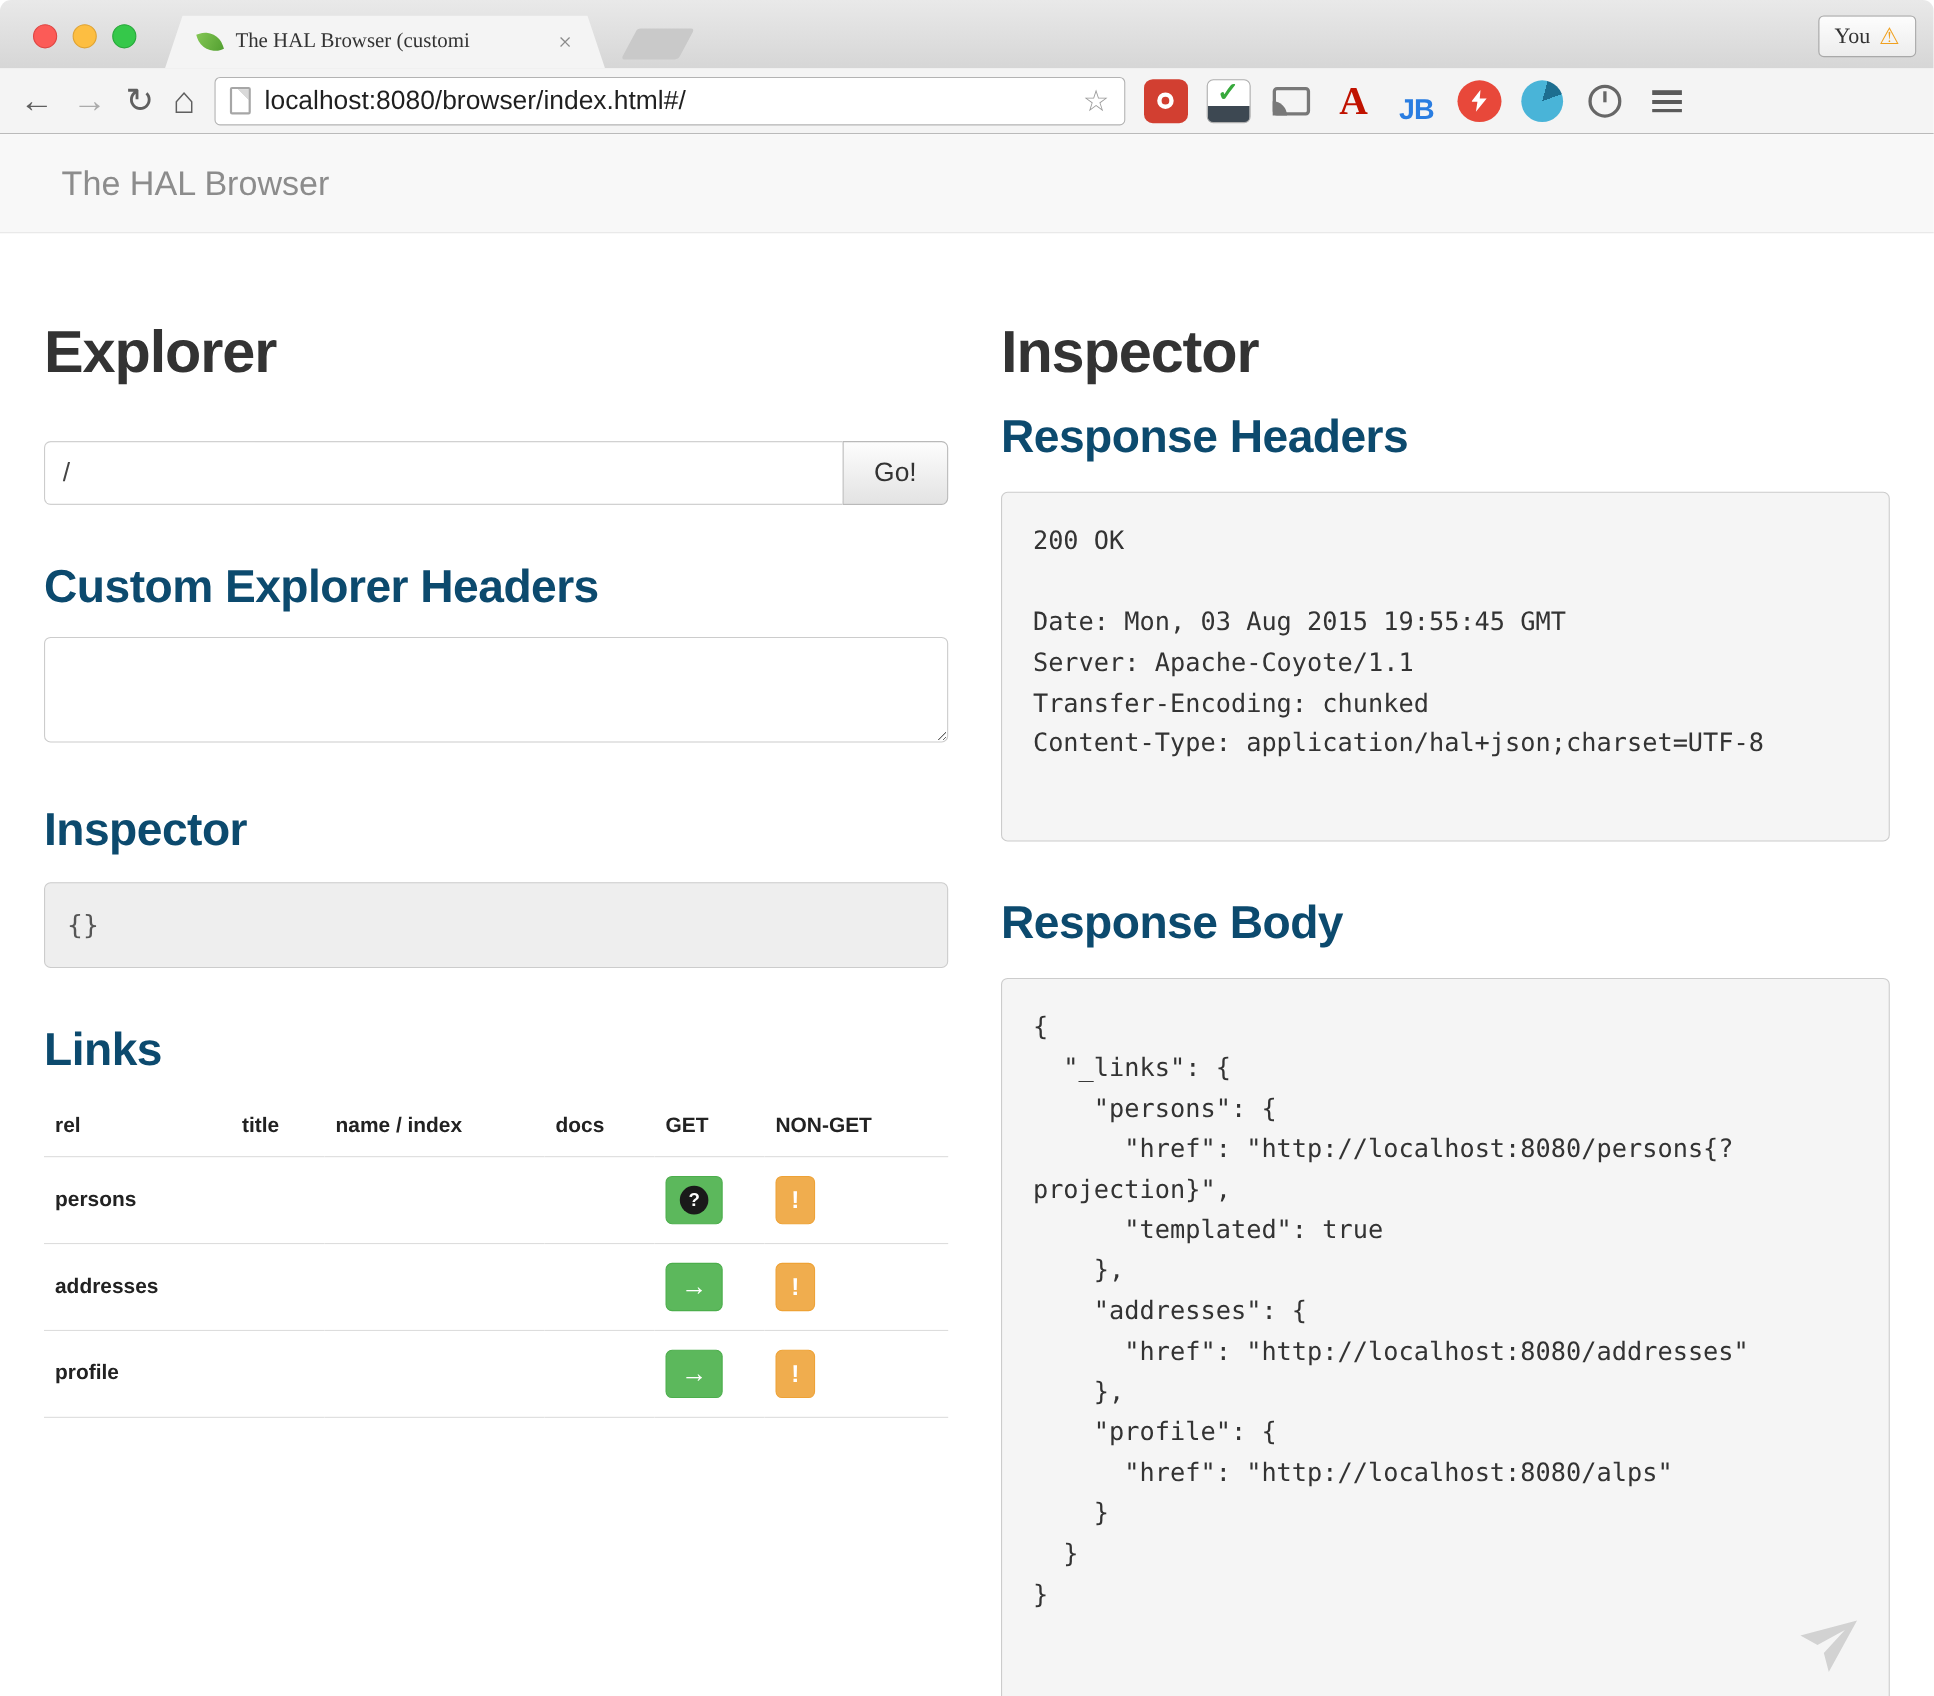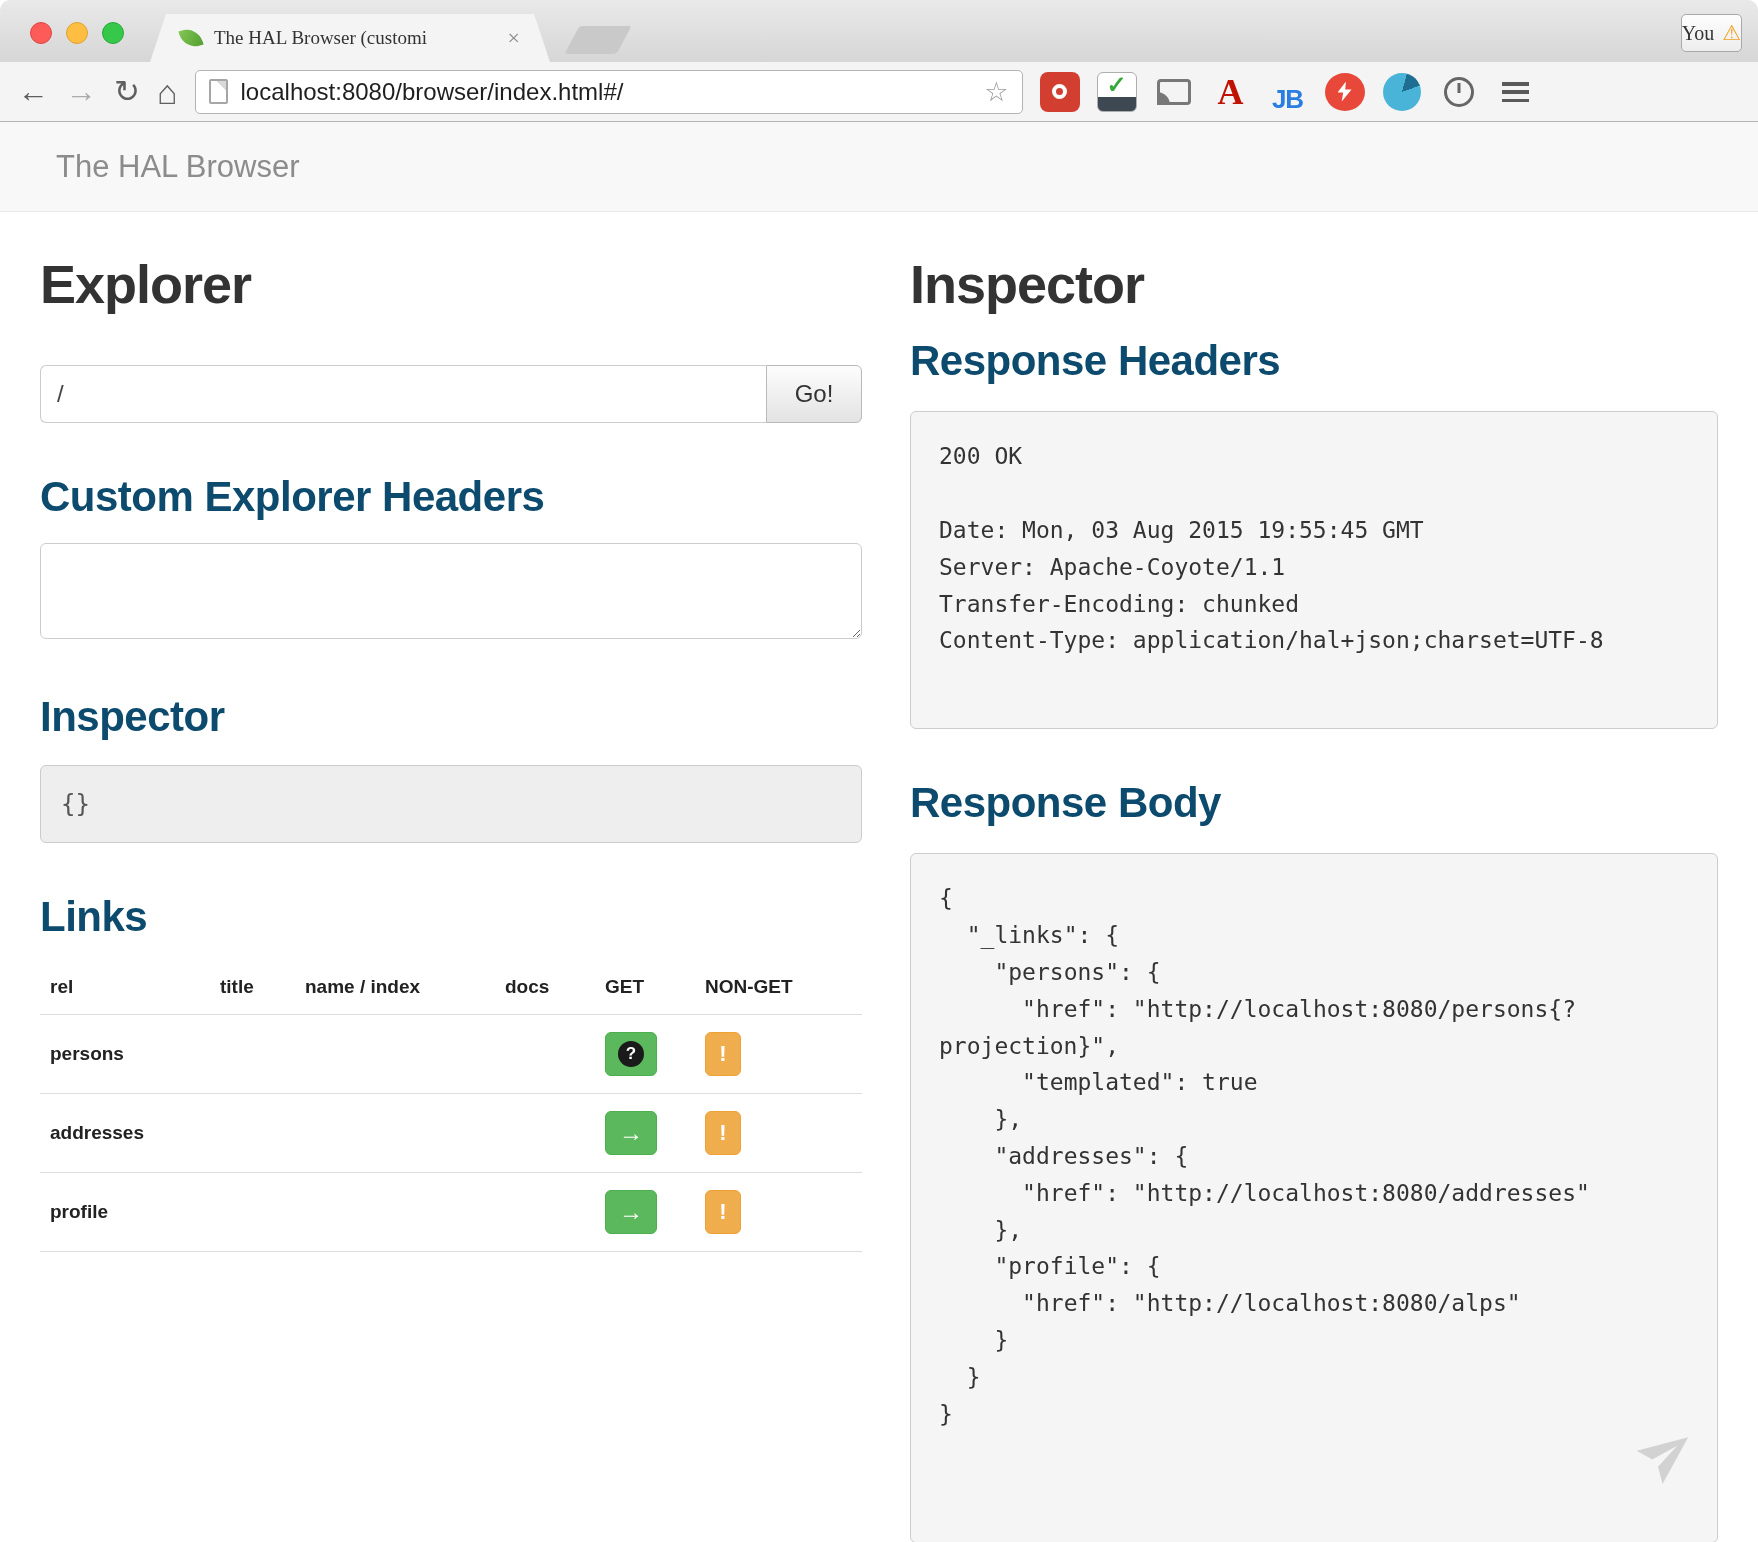--- a/index.html
+++ b/index.html
@@ -19,21 +19,21 @@
          clip-path:polygon(16px 0, calc(100% - 16px) 0, 100% 100%, 0 100%);
          display:flex; align-items:center; gap:12px; padding:0 30px; }
   .favicon { width:22px; height:22px; position:relative; flex:0 0 22px; }
   .favicon::before { content:""; position:absolute; inset:1px;
          background:linear-gradient(135deg,#83c654,#53a031);
          border-radius:0 85% 0 85%; transform:rotate(-18deg); }
   .tab-title { font-size:19px; color:#333; white-space:nowrap; overflow:hidden; flex:1 1 auto; }
   .tab-close { margin-left:4px; color:#8a8a8a; font-size:22px; line-height:1; }
   .newtab { width:52px; height:28px; background:#c9c9c9; border-radius:3px;
             transform:skewX(-28deg); margin:0 0 8px 22px; }
-  .you-btn { position:absolute; right:16px; top:14px; height:38px; padding:0 0;
+  .you-btn { position:absolute; right:16px; top:14px; height:38px; padding:0 14px;
              background:linear-gradient(#fdfdfd,#ededed); border:1px solid #a9a9a9;
              border-radius:5px; display:flex; align-items:center; gap:8px;
              font-size:20px; color:#333; }
   .warn { color:#f0a01e; font-size:21px; line-height:1; }
 
   .toolbar { height:60px; background:#f4f4f4; border-bottom:1px solid #b4b4b4;
              display:flex; align-items:center; gap:17px; padding:0 18px; }
   .navbtn { font-size:31px; color:#5f5f5f; line-height:1; }
   .navbtn.disabled { color:#ababab; }
   .navbtn.home { font-size:34px; }
@@ -66,21 +66,21 @@
                background:repeating-linear-gradient(#5a5a5a 0 4px, transparent 4px 8.5px); }
 
   
   .pageheader { height:90px; background:#f8f8f8; border-bottom:1px solid #e7e7e7;
                 display:flex; align-items:center; padding-left:56px; }
   .brand { font-size:31px; color:#8c8c8c; }
 
   .content { padding:0 40px; display:flex; gap:48px; }
   .col-left { width:822px; flex:0 0 822px; }
   .col-right { flex:1 1 auto; min-width:0; }
-  .content h1 { font-size:54px; font-weight:bold; color:#333; margin:44px 0 0;
+  .content h1 { font-size:54px; font-weight:bold; color:#333; margin:80px 0 0;
                 line-height:1.06; letter-spacing:-1px; }
   .content h2 { font-size:42px; font-weight:bold; color:#0c4a6e; margin:52px 0 0;
                 line-height:1.05; letter-spacing:-0.5px; }
   .col-right h2.first { margin-top:26px; }
   .col-right h2.rb { }
 
   .addr-form { display:flex; margin-top:52px; }
   .addr-input { flex:1 1 auto; height:58px; border:1px solid #ccc; border-right:none;
                 border-radius:6px 0 0 6px; font-size:24px; padding:0 16px; color:#444;
                 font-family:"Liberation Sans", sans-serif; outline:none; }

